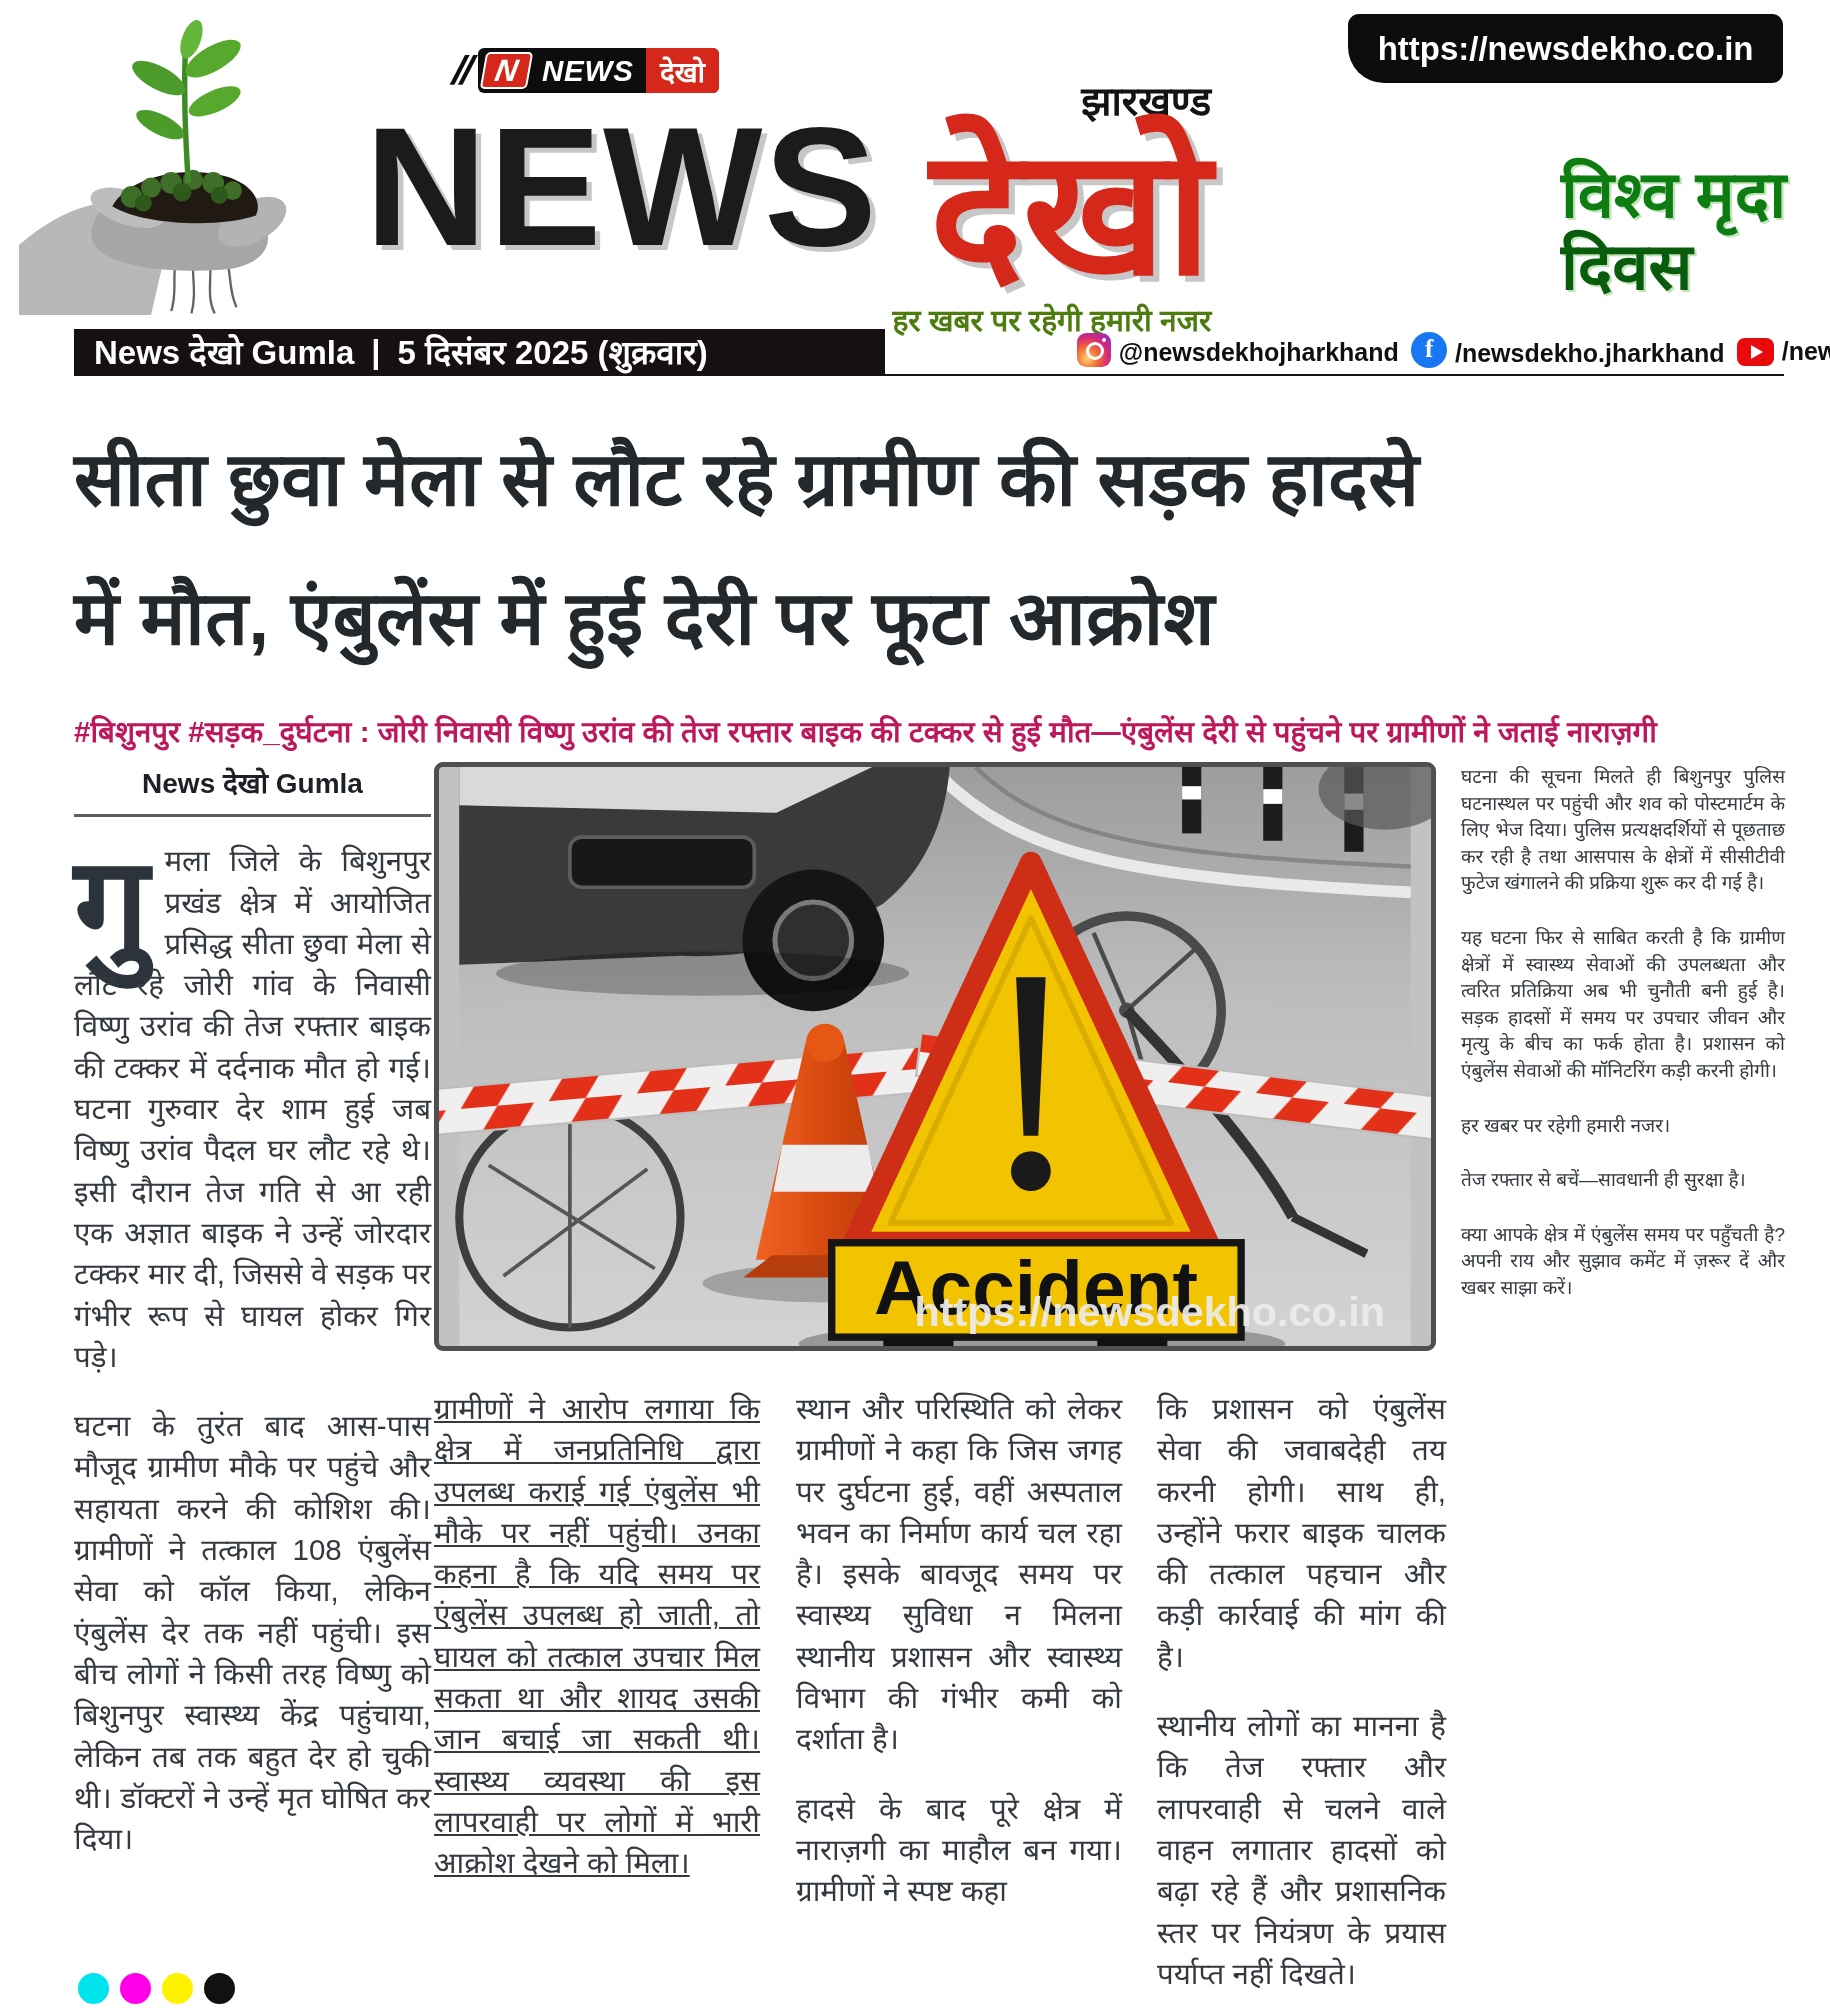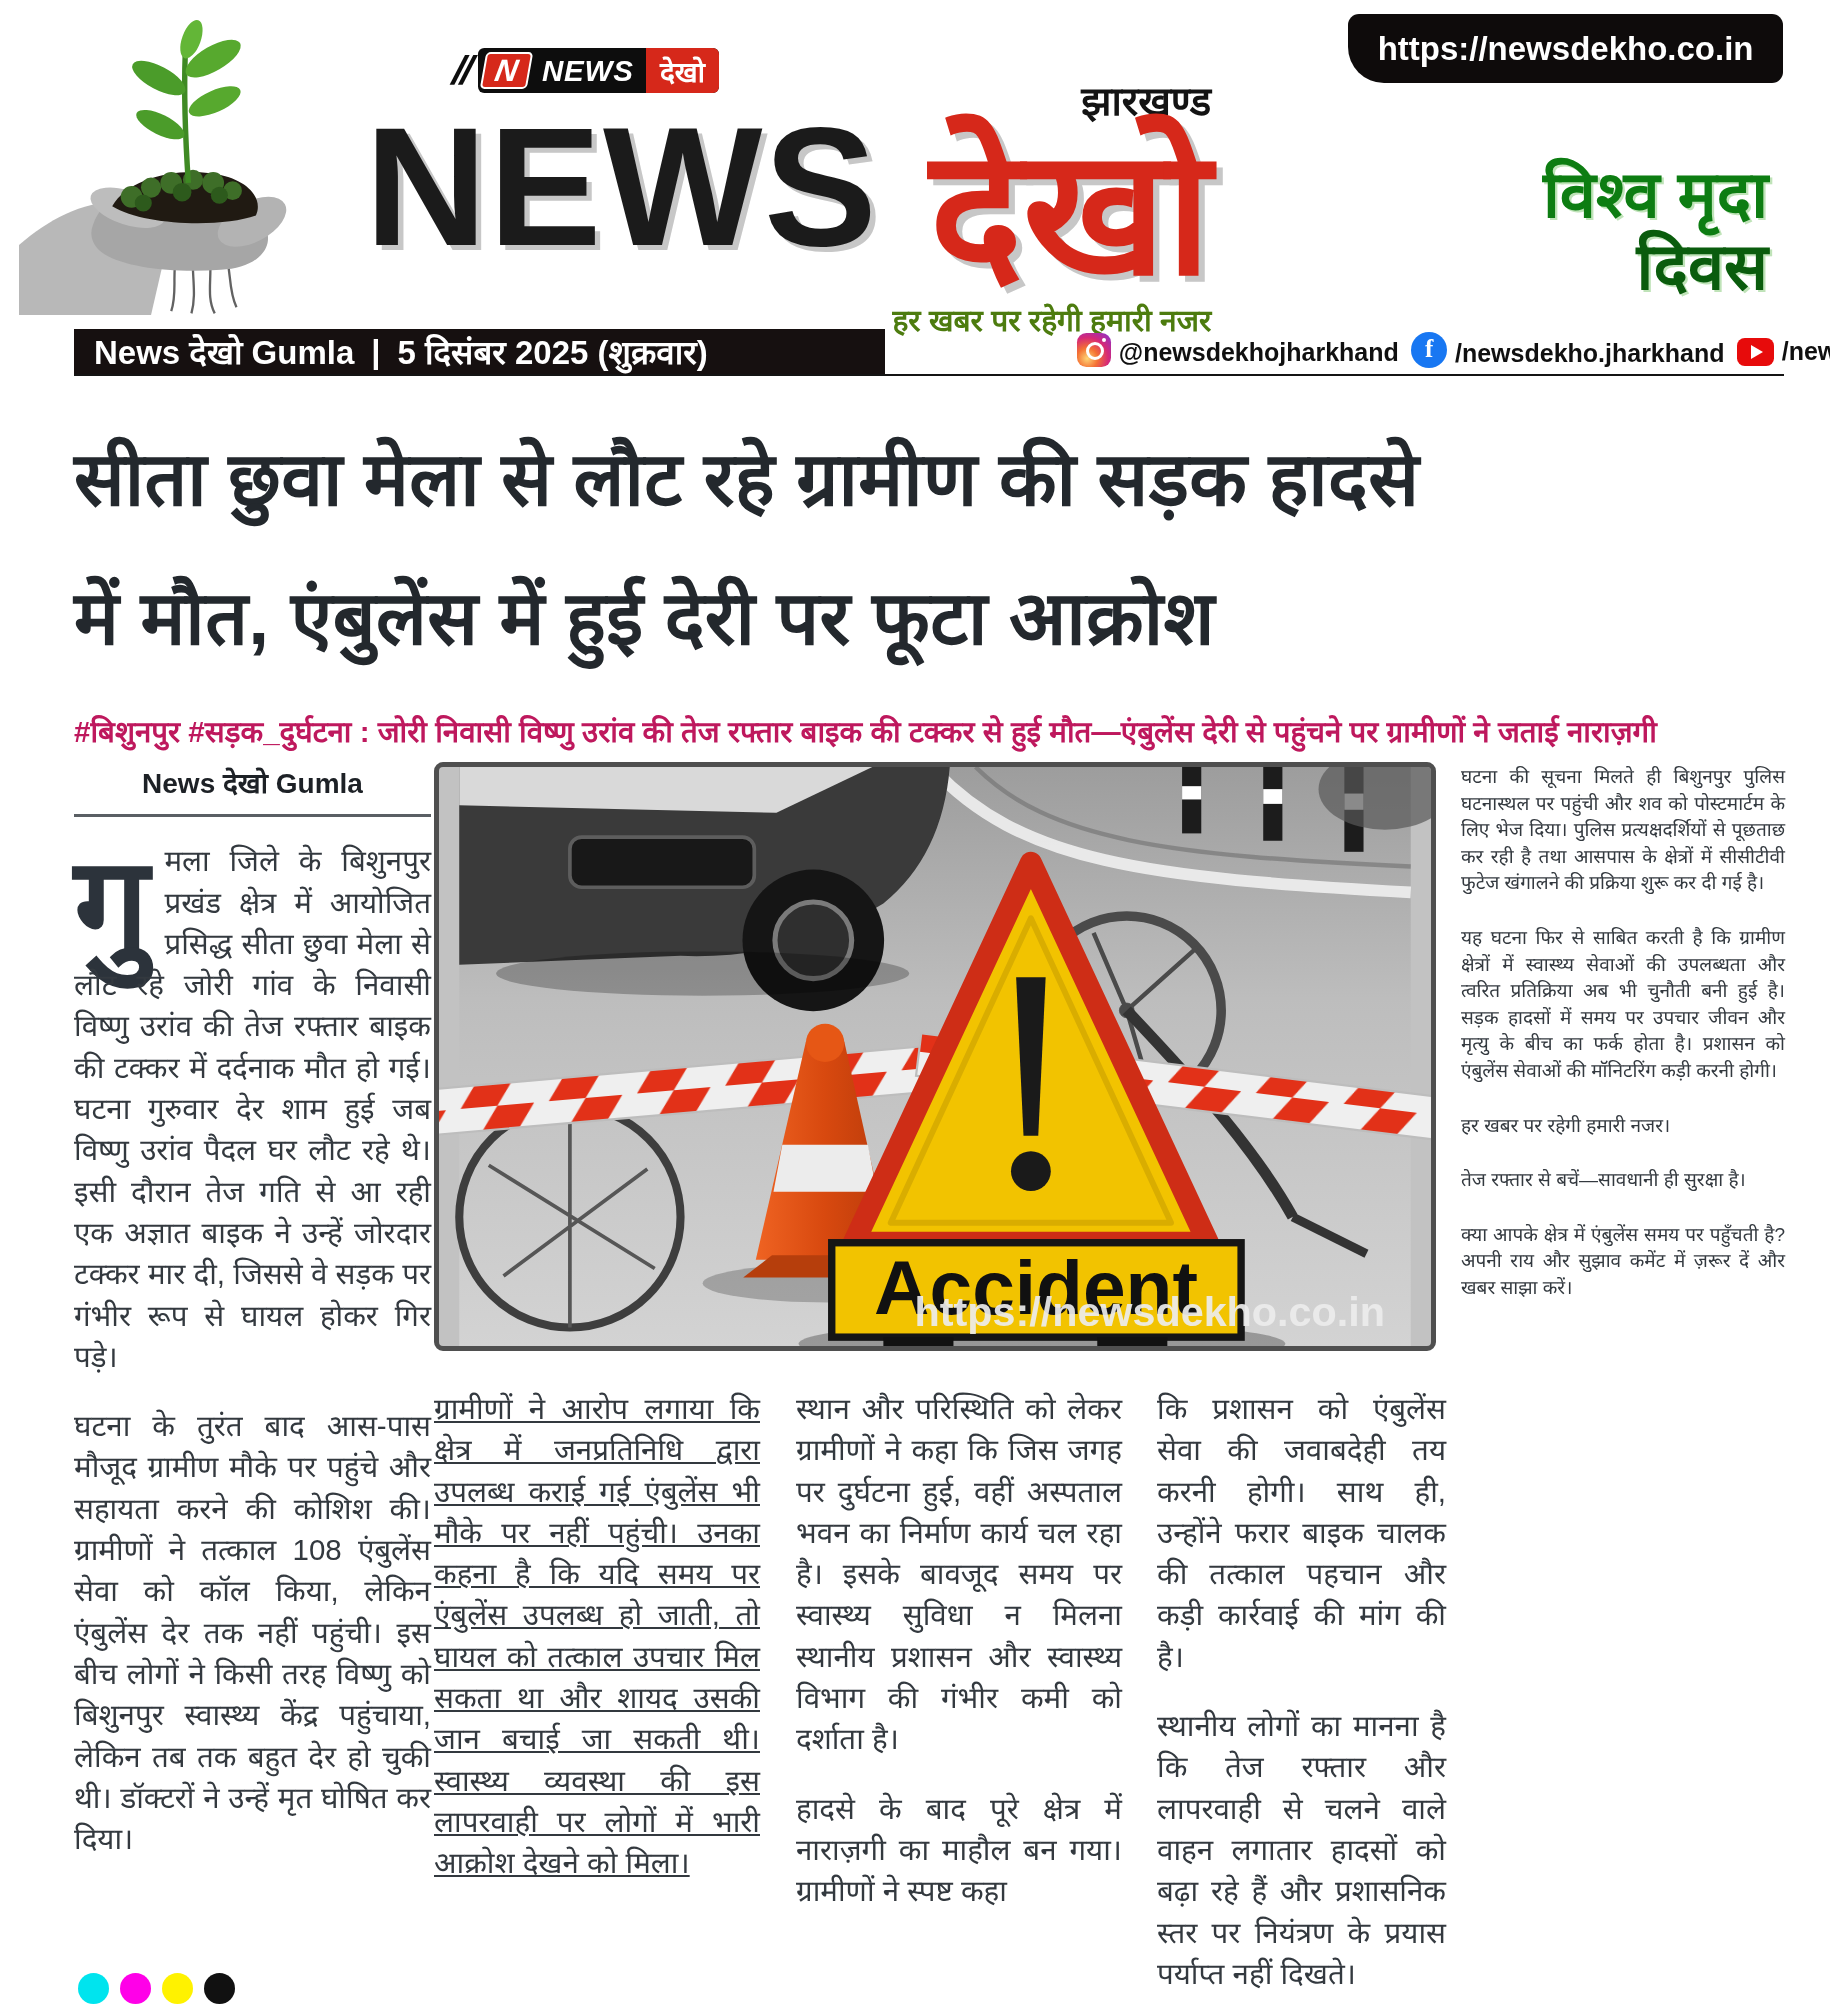--- a/index.html
+++ b/index.html
@@ -19,21 +19,21 @@
   .badge-dekho{background:#d6281a;color:#fff;font-weight:800;font-size:28px;display:flex;align-items:center;padding:0 14px;}
   .logo-main{display:flex;align-items:flex-start;}
   .logo-news{font-size:169px;line-height:0.93;font-weight:900;color:#1b1b1b;letter-spacing:1.6px;
              text-shadow:5.4px 5.4px 0 #c7c7c7;margin-top:14px;}
   .dekho-col{display:flex;flex-direction:column;align-items:flex-end;margin-left:14px;margin-top:-22px;}
   .logo-region{font-size:40px;font-weight:800;color:#131313;}
   .logo-dekho{font-size:175px;line-height:0.98;font-weight:800;color:#d6281a;text-shadow:6.2px 6.2px 0 #c7c7c7;}
   .logo-tagline{font-size:30px;font-weight:800;color:#4d7c0f;white-space:nowrap;margin-top:0;}
   .url-pill{position:absolute;right:47px;top:14px;background:#0e0b0b;color:#ffffff;font-weight:800;
             font-size:33px;padding:15.5px 29.5px;border-radius:11px 11px 11px 36px;}
-  .event-green{position:absolute;right:62px;top:159px;text-align:right;line-height:1.1;}
+  .event-green{position:absolute;right:44px;top:159px;text-align:left;line-height:1.1;}
   .event-green .l1{font-size:65px;font-weight:900;color:#0d7d12;text-shadow:2.3px 2.3px 0 #bfe3b8;}
   .event-green .l2{font-size:65px;font-weight:900;color:#0a5c0d;text-shadow:2.3px 2.3px 0 #bfe3b8;}
 
   
   .meta-bar{position:absolute;left:74px;top:329px;width:811px;height:45px;background:#161010;color:#fff;
             display:flex;align-items:center;font-size:33px;font-weight:700;padding-left:20px;box-sizing:border-box;gap:17px;}
   .header-rule{position:absolute;left:74px;top:374px;width:1710px;height:2.3px;background:#141414;}
   .social-row{position:absolute;left:1077px;top:332px;display:flex;align-items:center;gap:12.4px;}
   .social-item{display:flex;align-items:flex-end;gap:7.8px;}
   .social-handle{font-size:25px;font-weight:800;color:#101010;}

